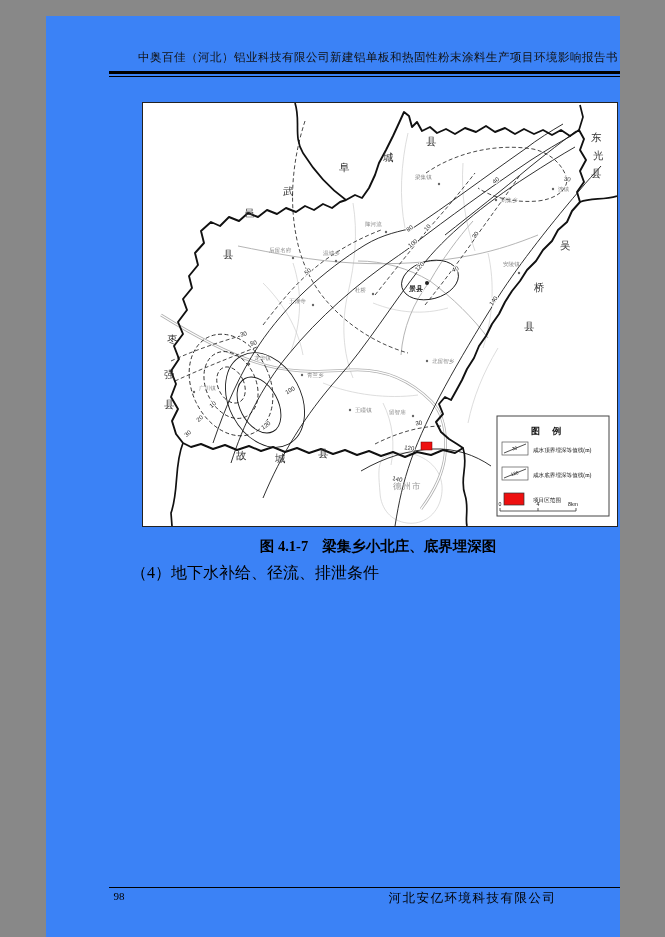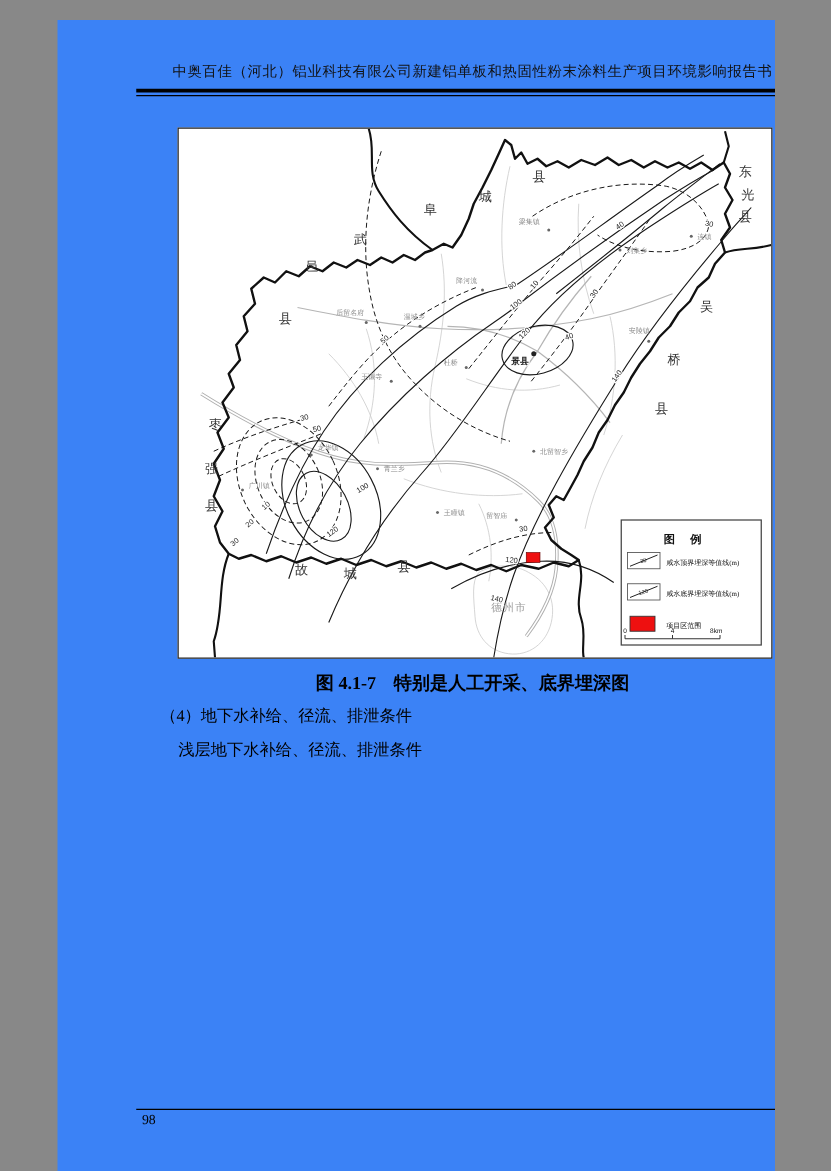--- a/index.html
+++ b/index.html
@@ -21,21 +21,21 @@
   .seat{font-size:7px;font-weight:bold;fill:#222;paint-order:stroke;stroke:#fff;stroke-width:1.5px;}
   .city{font-size:8.5px;fill:#9a9a9a;letter-spacing:1px;}
   .lg-title{font-size:9px;font-weight:bold;fill:#111;letter-spacing:5px;font-family:"Liberation Serif","DejaVu Serif",serif;}
   .lg-txt{font-size:5.6px;fill:#111;font-family:"Liberation Serif","DejaVu Serif",serif;}
   .lg-num{font-size:4.6px;fill:#222;text-anchor:middle;}
   .sc-num{font-size:5.2px;fill:#111;text-anchor:middle;}
   
   .caption{position:absolute;left:63px;top:521px;width:539px;text-align:center;
            font-weight:bold;font-size:14.5px;color:#000;}
   .caption .num{margin-right:14px;font-family:Liberation Serif, serif;}
-  .bodytext{position:absolute;left:71px;top:543px;width:523px;font-size:13px;line-height:27.2px;
+  .bodytext{position:absolute;left:71px;top:543px;width:523px;font-size:16px;line-height:27.2px;
             text-align:justify;color:#000;}
   .bodytext p{margin:0;}
   .ind1{text-indent:0.9em;}
   .ind2{text-indent:2em;}
   
   .ftr-rule{position:absolute;left:63px;top:871px;width:539px;height:1px;background:#000;}
   .ftr-page{position:absolute;left:68px;top:874px;font-size:11px;}
   .ftr-co{position:absolute;right:63px;top:874px;font-size:12.5px;letter-spacing:1.5px;}
 </style>
 </head>
@@ -214,24 +214,24 @@
         <text class="clabel" transform="translate(71,303) rotate(-40)">10</text>
         <text class="clabel" transform="translate(58,317) rotate(-40)">20</text>
         <text class="clabel" transform="translate(46,332) rotate(-40)">30</text>
         <text class="clabel" transform="translate(276,322) rotate(-8)">30</text>
         <text x="266" y="188" class="seat">景县</text>
         <text x="250" y="386" class="city">德州市</text>
       </svg>
   </div>
 
   <div class="caption">
-    <span class="num">图 4.1-7</span><span>特别是人工开采、底界埋深图</span>
+    <span class="num">图 4.1-7</span><span>梁集乡小北庄、底界埋深图</span>
   </div>
 
   <div class="bodytext">
     <p class="ind1">（4）地下水补给、径流、排泄条件</p>
-    <p class="ind2">浅层地下水补给、径流、排泄条件</p>
   </div>
 
   <div class="ftr-rule"></div>
   <div class="ftr-page">98</div>
+  <div class="ftr-co">河北安亿环境科技有限公司</div>
 
 </div>
 
 </body></html>

